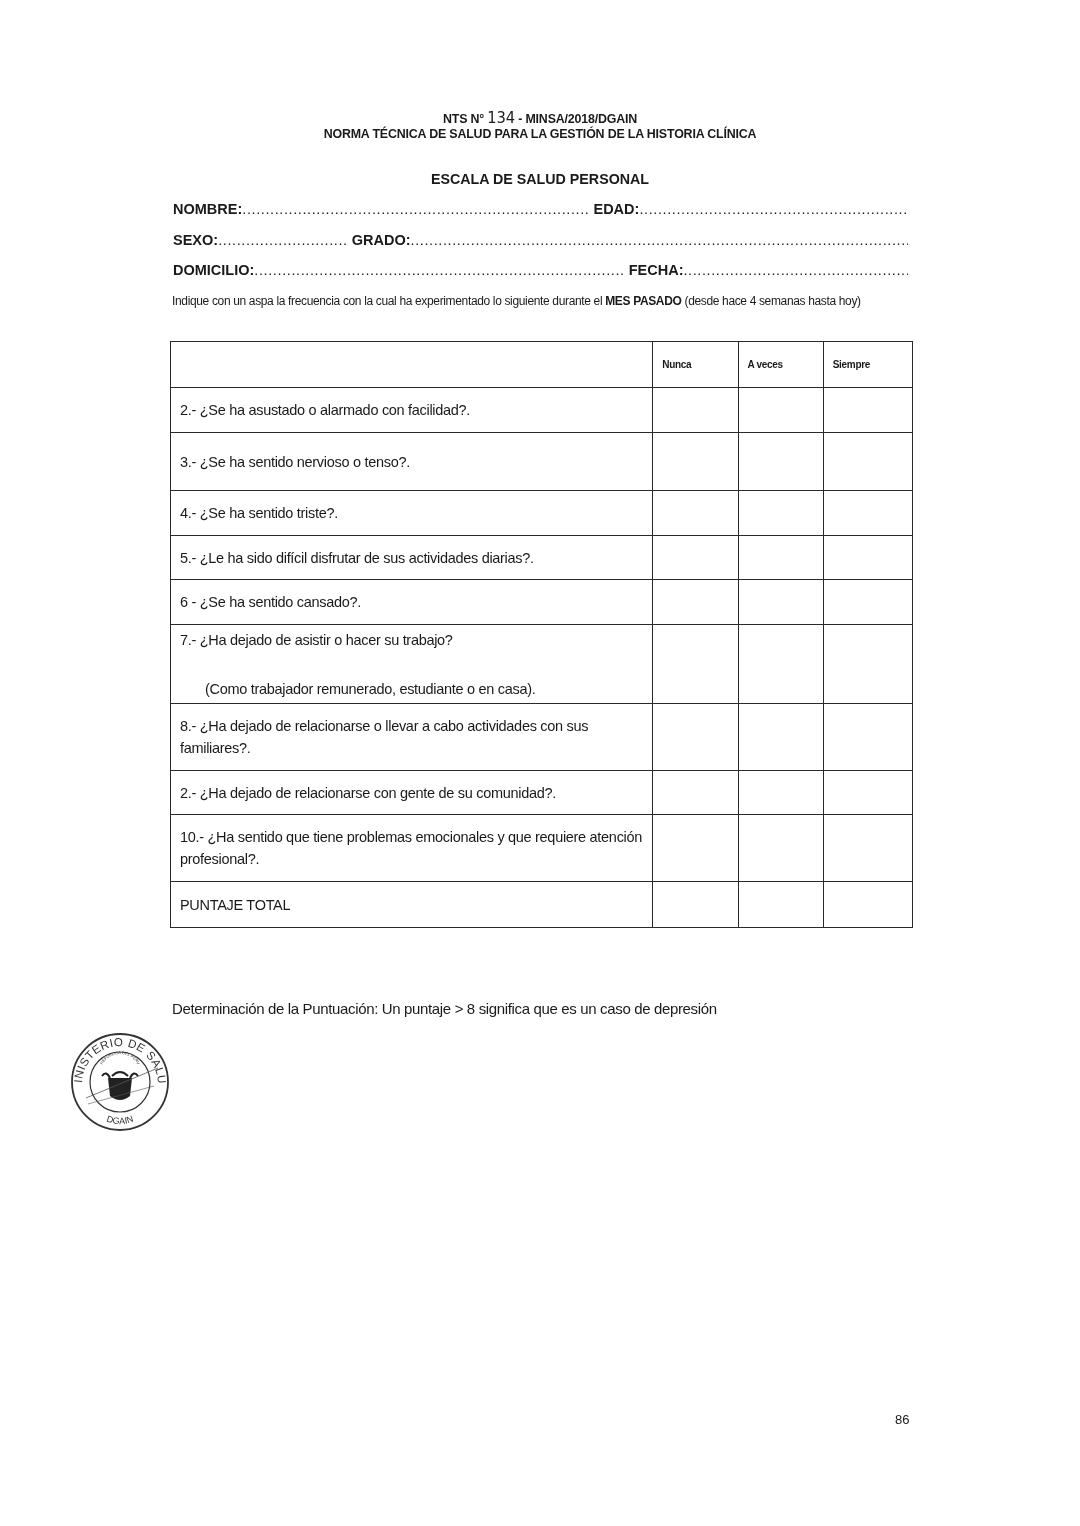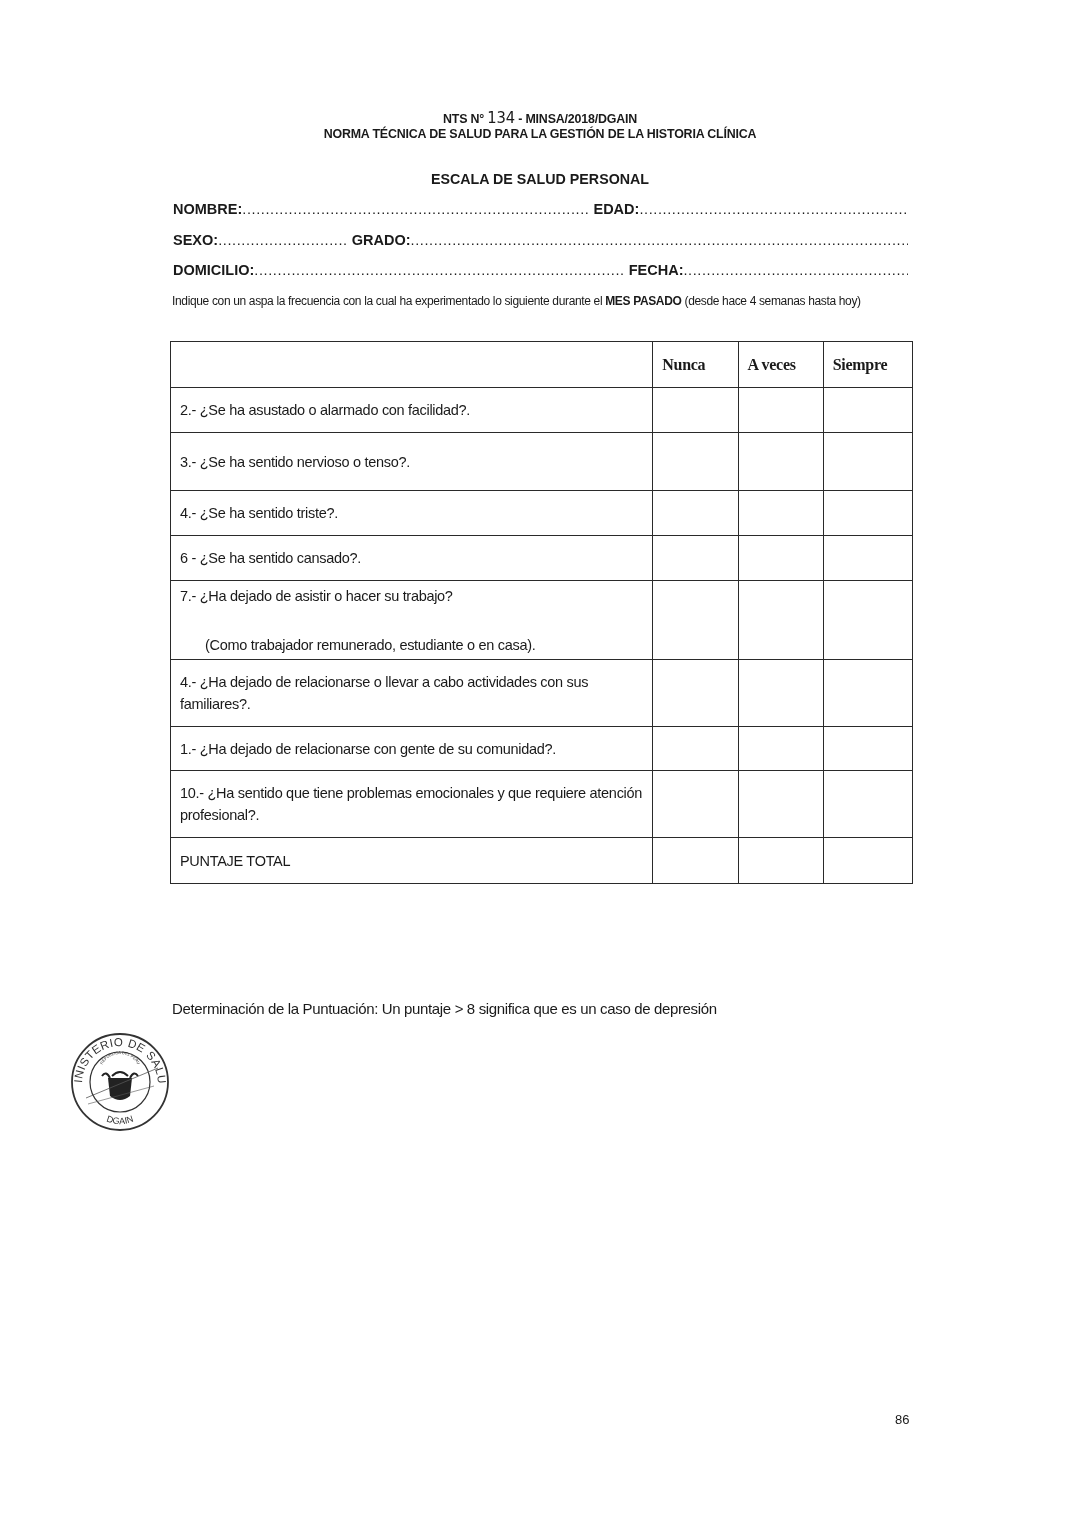--- a/index.html
+++ b/index.html
@@ -85,22 +85,21 @@
     }
     table.scale td, table.scale th {
       border: 1.2px solid #2a2a2a;
       padding: 0;
       vertical-align: middle;
       text-align: left;
     }
     table.scale th {
       font-weight: bold;
       padding-left: 9px;
-      font-size: 16px;
-      font-family: Liberation Serif, serif;
+      font-size: 10px;
     }
     table.scale td.q {
       padding-left: 9px;
       line-height: 22px;
     }
     table.scale td.q .sub {
       display: block;
       padding-left: 25px;
       margin-top: 27px;
     }
@@ -188,43 +187,49 @@
       <td></td>
       <td></td>
       <td></td>
     </tr>
     <tr style="height:45px">
       <td class="q">4.- ¿Se ha sentido triste?.</td>
       <td></td>
       <td></td>
       <td></td>
     </tr>
+    <tr style="height:44px">
+      <td class="q">5.- ¿Le ha sido difícil disfrutar de sus actividades diarias?.</td>
+      <td></td>
+      <td></td>
+      <td></td>
+    </tr>
     <tr style="height:45px">
       <td class="q">6 - ¿Se ha sentido cansado?.</td>
       <td></td>
       <td></td>
       <td></td>
     </tr>
     <tr style="height:79px">
       <td class="q">
         <span>7.- ¿Ha dejado de asistir o hacer su trabajo?</span>
         <span class="sub">(Como trabajador remunerado, estudiante o en casa).</span>
       </td>
       <td></td>
       <td></td>
       <td></td>
     </tr>
     <tr style="height:67px">
-      <td class="q" style="padding-right:40px">4.- ¿Ha dejado de relacionarse o llevar a cabo actividades con sus familiares?.</td>
+      <td class="q" style="padding-right:40px">8.- ¿Ha dejado de relacionarse o llevar a cabo actividades con sus familiares?.</td>
       <td></td>
       <td></td>
       <td></td>
     </tr>
     <tr style="height:44px">
-      <td class="q">1.- ¿Ha dejado de relacionarse con gente de su comunidad?.</td>
+      <td class="q">2.- ¿Ha dejado de relacionarse con gente de su comunidad?.</td>
       <td></td>
       <td></td>
       <td></td>
     </tr>
     <tr style="height:67px">
       <td class="q" style="">10.- ¿Ha sentido que tiene problemas emocionales y que requiere atención profesional?.</td>
       <td></td>
       <td></td>
       <td></td>
     </tr>

